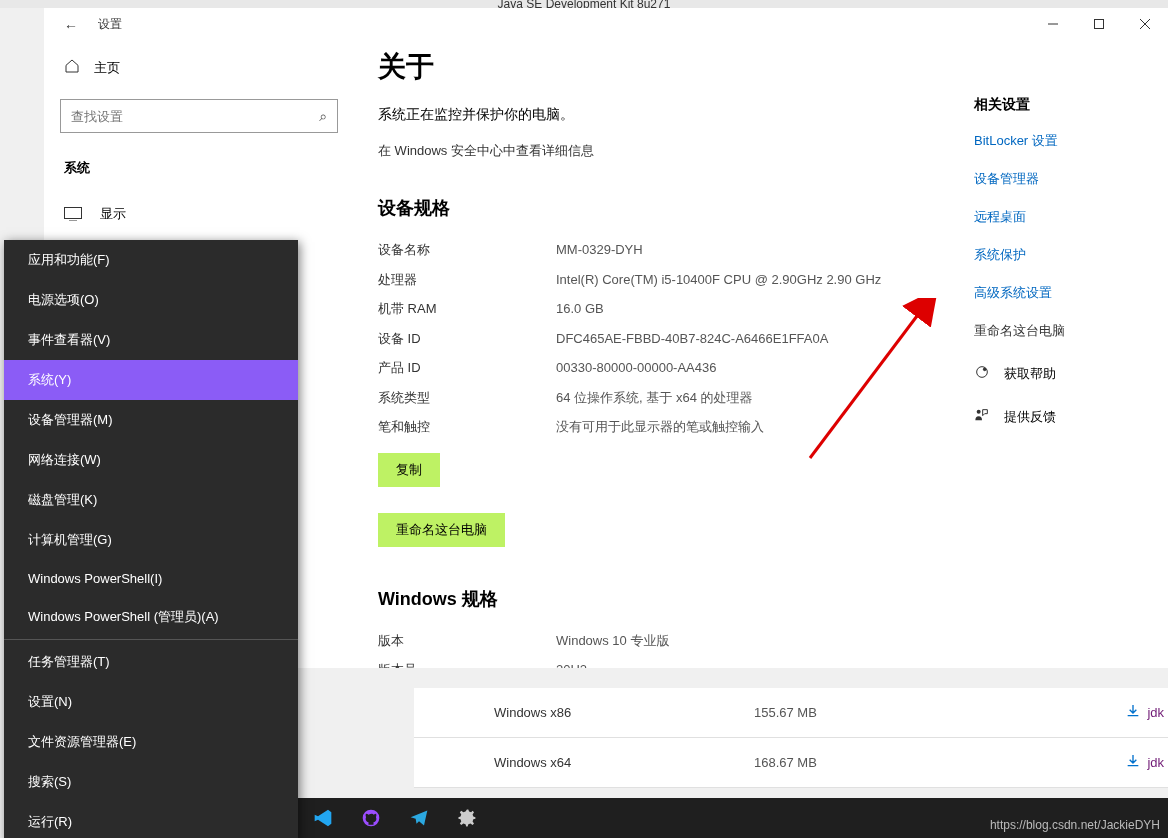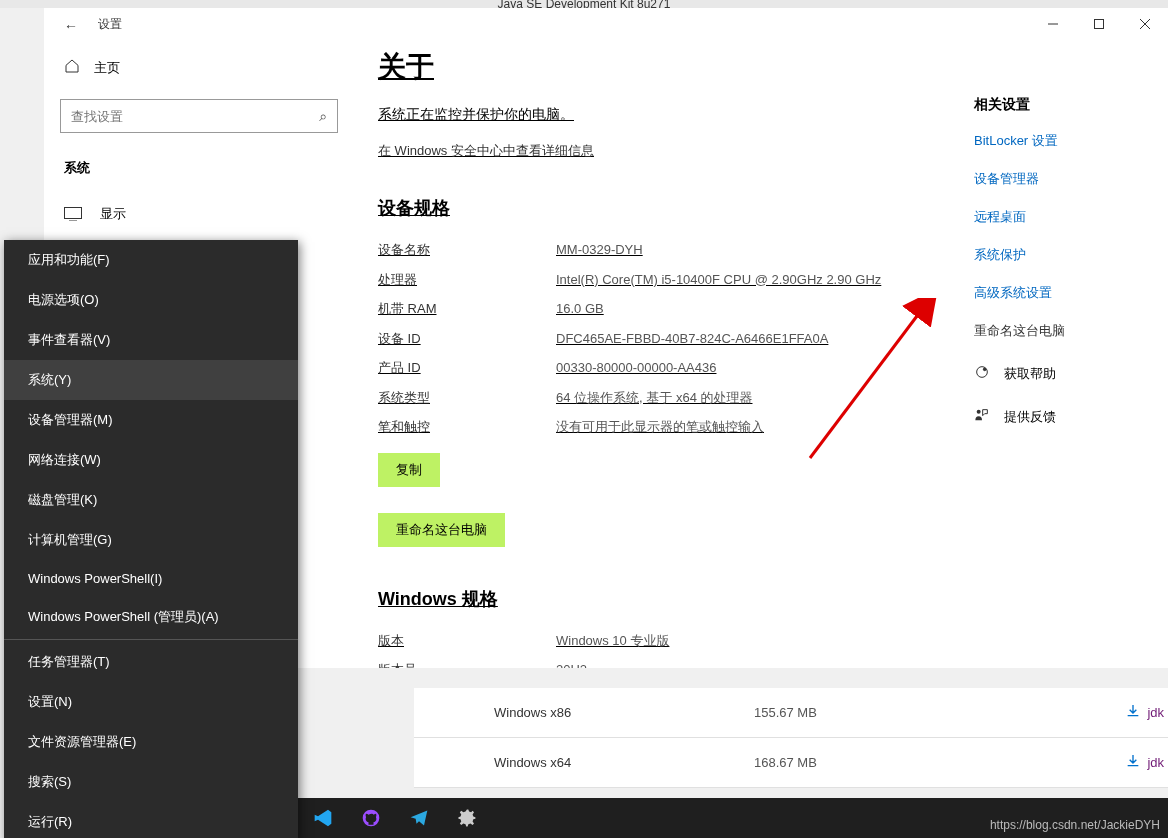--- a/index.html
+++ b/index.html
@@ -20,41 +20,41 @@
 .left-pane { width: 310px; background: #fff; padding-top: 40px; padding-left: 16px; border-right: 0; }
 .home-row { display: flex; align-items: center; gap: 14px; padding: 10px 4px; font-size: 13px; }
 .home-icon svg { width: 16px; height: 16px; }
 .search-box { margin: 12px 16px 16px 0; border: 1px solid #999; height: 34px; display: flex; align-items: center; padding: 0 10px; justify-content: flex-start; }
 .search-box input { border: none; outline: none; font-size: 13px; flex: 1; background: transparent; }
 .search-icon { font-size: 14px; color: #555; }
 .category-label { font-size: 13px; font-weight: 600; padding: 10px 4px 18px; font-family: Liberation Serif, serif; }
 .nav-item { display: flex; align-items: center; gap: 18px; padding: 10px 4px; font-size: 13px; }
 .nav-icon { width: 18px; display: flex; justify-content: center; }
 
-.right-pane { flex: 1; padding: 40px 12px 0 0; position: relative; overflow: hidden; text-decoration: underline; }
+.right-pane { flex: 1; padding: 40px 12px 0 0; position: relative; overflow: hidden; }
 .main-scroll { padding-left: 24px; padding-right: 260px; }
 .page-title { font-size: 28px; font-weight: 600; margin-bottom: 20px; }
 .subtitle-line { font-size: 14px; margin-bottom: 18px; }
 .link-line { font-size: 13px; color: #333; margin-bottom: 36px; }
 .section-head { font-size: 18px; font-weight: 600; margin-bottom: 20px; }
 .spec-row { display: flex; font-size: 13px; margin-bottom: 10px; line-height: 1.5; gap: 48px; }
 .spec-label { width: 130px; color: #333; }
 .spec-value { flex: 1; color: #555; }
 .btn { background: #bef264; border: none; padding: 8px 18px; font-size: 13px; margin-top: 6px; margin-bottom: 20px; cursor: pointer; }
 
 .side-links { position: absolute; right: 24px; top: 88px; width: 170px; }
 .side-head { font-size: 14px; font-weight: 600; margin-bottom: 18px; }
 .side-link { font-size: 13px; color: #0067c0; margin-bottom: 20px; cursor: pointer; }
 .side-link.dark { color: #333; }
 .side-help { display: flex; align-items: center; gap: 14px; font-size: 13px; margin-top: 24px; cursor: pointer; }
 .side-help svg { width: 16px; height: 16px; }
 
 .context-menu { position: absolute; top: 240px; left: 4px; width: 294px; background: #2b2b2b; color: #fff; font-size: 13px; z-index: 50; box-shadow: 2px 2px 10px rgba(0,0,0,0.5); }
 .menu-item { padding: 11px 24px; cursor: pointer; }
-.menu-item.selected { background: #404040; }
+.menu-item.selected { background: #8b5cf6; }
 .menu-sep { height: 1px; background: #555; margin: 2px 0; }
 
 .red-arrow { position: absolute; pointer-events: none; }
 .red-arrow.a1 { top: 367px; left: 144px; width: 160px; height: 200px; }
 .red-arrow.a2 { top: 298px; left: 790px; width: 160px; height: 170px; }
 
 .dl-table { position: absolute; bottom: 50px; left: 414px; right: 0; background: #fff; }
 .dl-row { display: flex; align-items: center; border-bottom: 1px solid #e0e0e0; height: 50px; font-size: 13px; }
 .dl-col-os { width: 340px; padding-left: 80px; color: #333; }
 .dl-col-size { width: 300px; color: #555; }

